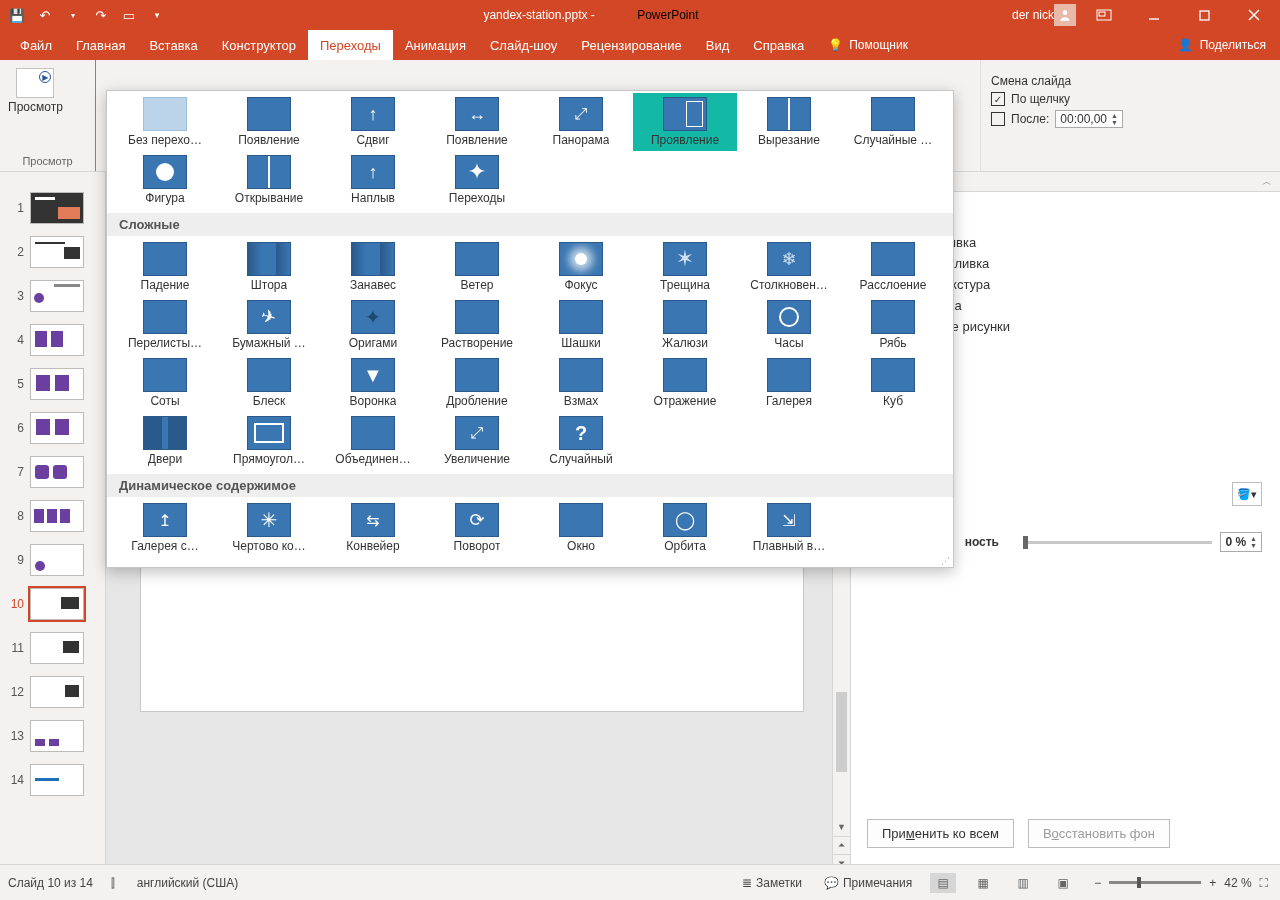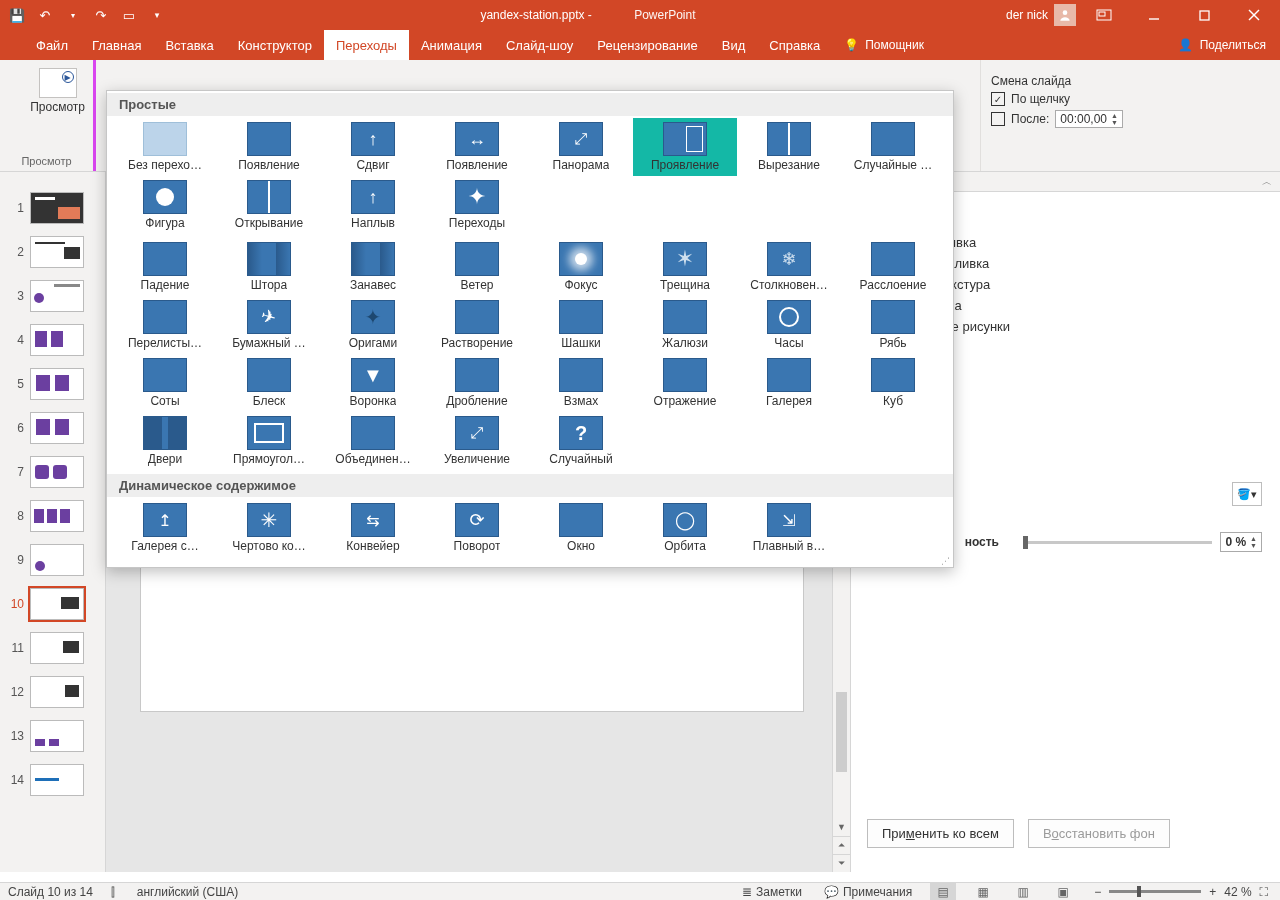--- a/index.html
+++ b/index.html
@@ -4,37 +4,37 @@
 <style>
 * { margin: 0; padding: 0; box-sizing: border-box; font-family: "Segoe UI", Tahoma, sans-serif; }
 body { width: 1280px; height: 900px; background: #fff; font-size: 12px; color: #333; position: relative; overflow: hidden; }
 
 
 .titlebar { height: 30px; background: #d24726; display: flex; align-items: center; color: #fff; }
 .titlebar .qat { display: flex; align-items: center; gap: 2px; padding-left: 4px; }
 .titlebar .qat .qbtn { width: 26px; height: 26px; display: flex; align-items: center; justify-content: center; font-size: 13px; cursor: pointer; }
 .titlebar .titlecenter { flex: 1; text-align: center; font-size: 12px; }
 .titlebar .titlecenter .fname { color: #fff; }
-.titlebar .titlecenter .app { color: #ffffff; opacity: .95; padding-left: 39px; }
+.titlebar .titlecenter .app { color: #000000; opacity: .95; padding-left: 39px; }
 .titlebar .right { display: flex; align-items: center; gap: 6px; padding-right: 4px; }
-.titlebar .right .user { display: flex; align-items: center; gap: 6px; font-size: 12px; }
+.titlebar .right .user { display: flex; align-items: center; font-size: 12px; }
 .titlebar .right .avatar { width: 22px; height: 22px; background: #e8b9a8; display:flex; align-items:center; justify-content:center; }
 .titlebar .right .wbtn { width: 44px; height: 30px; display: flex; align-items: center; justify-content: center; font-size: 12px; cursor: pointer; }
 
 
-.ribbon-tabs { height: 30px; background: #d24726; display: flex; align-items: stretch; color: #fff; padding-left: 24px; }
+.ribbon-tabs { height: 30px; background: #d24726; display: flex; align-items: stretch; color: #fff; padding-left: 8px; }
 .ribbon-tabs .tab { padding: 0 12px; display:flex; align-items:center; font-size: 13px; cursor: pointer; }
 .ribbon-tabs .tab.active { background: #fff; color: #d24726; }
 .ribbon-tabs .spacer { flex: 1; }
 .ribbon-tabs .help { display:flex; align-items:center; gap:6px; padding:0 12px; cursor:pointer; }
 .ribbon-tabs .share { display:flex; align-items:center; gap:6px; padding:0 14px; cursor:pointer; }
 
 
 .ribbon-row { height: 112px; background: #f3f2f1; border-bottom: 1px solid #d6d6d6; display: flex; }
-.rib-group { border-right: 3px solid #d946ef; display:flex; flex-direction:column; align-items:flex-end; justify-content:flex-start; padding: 4px 8px 0 8px; position:relative; }
+.rib-group { border-right: 1px solid #d946ef; display:flex; flex-direction:column; align-items:flex-start; justify-content:flex-start; padding: 4px 8px 0 8px; position:relative; }
 .rib-group .glabel { font-size: 11px; color: #666; position:absolute; bottom:4px; left:0; right:0; text-align:center; }
 .rib-preview .bigbtn { display:flex; flex-direction:column; align-items:center; gap:2px; cursor:pointer; padding-top:4px;}
 .rib-preview .bigbtn .ic { width:38px; height:30px; border:1px solid #c4c2c0; background:#fff; position:relative; }
 .rib-preview .bigbtn .ic::after { content:"▶"; color:#2b579a; font-size:8px; position:absolute; top:2px; right:2px; border:1px solid #2b579a; border-radius:50%; width:10px; height:10px; display:flex;align-items:center;justify-content:center;}
 .rib-preview .bigbtn .txt { font-size: 12px; }
 .rib-timing { flex:1; padding:14px 10px; font-size:12px; }
 .rib-timing .row { display:flex; align-items:center; gap:6px; margin-bottom:4px; }
 .rib-timing .chk { width:14px; height:14px; border:1px solid #333; display:inline-flex; align-items:center; justify-content:center; font-size:10px;}
 .rib-timing .spin { border:1px solid #aaa; background:#fff; padding:1px 4px; display:inline-flex; align-items:center; gap:4px; }
 .rib-timing .spinbtns { display:flex; flex-direction:column; font-size:7px; line-height:7px; color:#555;}
@@ -87,21 +87,21 @@
 .gallery .ghdr { background:#eeeeee; font-size:13px; color:#555; font-weight:600; padding:4px 12px; margin-top:2px;}
 .gallery .grow { display:flex; flex-wrap:wrap; padding:2px 6px; }
 .gallery .gcell { width:104px; display:flex; flex-direction:column; align-items:center; padding:4px 0; cursor:pointer; }
 .gallery .gcell.sel { background:#14b8a6; }
 .gallery .gcell .gic { width:44px; height:34px; background:#3a76b1; border:1px solid #2a5a8c; display:flex;align-items:center;justify-content:center;color:#fff;font-size:14px; position:relative; overflow:hidden;}
 .gallery .gcell.none .gic { background:#bcd4ea; border-color:#9fbfd9; }
 .gallery .gcell .glbl { font-size:12px; color:#333; margin-top:2px; max-width:100px; overflow:hidden; white-space:nowrap; text-overflow:ellipsis;}
 .gallery .resize { position:absolute; right:3px; bottom:1px; font-size:9px; color:#999;}
 
 
-.status { position:absolute; left:0; right:0; bottom:0; height:18px; background:#f3f2f1; border-top:1px solid #d6d6d6; display:flex; align-items:center; font-size:12px; color:#444; padding:4px 8px; gap:14px;}
+.status { position:absolute; left:0; right:0; bottom:0; height:36px; background:#f3f2f1; border-top:1px solid #d6d6d6; display:flex; align-items:center; font-size:12px; color:#444; padding:4px 8px; gap:14px;}
 .status .sbtn { display:flex; align-items:center; gap:4px; cursor:pointer; padding:0 4px;}
 .status .spacer { flex:1; }
 .status .viewbtn { width:26px; height:20px; display:flex;align-items:center;justify-content:center;border:1px solid transparent;cursor:pointer;color:#666;}
 .status .viewbtn.on { background:#d6d6d6; }
 .status .zoom { display:flex; align-items:center; gap:4px;}
 .status .ztrack { width:92px; height:3px; background:#888; position:relative;}
 .status .ztrack .zt { position:absolute; left:28px; top:-4px; width:4px; height:11px; background:#555;}
 
 u.acc { text-decoration: underline; }
 
@@ -399,21 +399,20 @@
       </div>
     </div>
     <div class="btnrow">
       <div class="b"><span>При</span><u class="acc">м</u><span>енить ко всем</span></div>
       <div class="b dis"><span>В</span><u class="acc">о</u><span>сстановить фон</span></div>
     </div>
   </div>
 </div>
 
 <div class="gallery">
-  <div class="ghdr">Простые</div>
   <div class="grow" id="row-simple">
       <div class="gcell none">
         <div class="gic none"></div>
         <div class="glbl">Без перехо…</div>
       </div>
       <div class="gcell">
         <div class="gic grad"></div>
         <div class="glbl">Появление</div>
       </div>
       <div class="gcell">
@@ -450,20 +449,21 @@
       </div>
       <div class="gcell">
         <div class="gic push"></div>
         <div class="glbl">Наплыв</div>
       </div>
       <div class="gcell">
         <div class="gic burst"></div>
         <div class="glbl">Переходы</div>
       </div>
     </div>
+  <div class="ghdr">Сложные</div>
   <div class="grow" id="row-complex">
       <div class="gcell">
         <div class="gic fall"></div>
         <div class="glbl">Падение</div>
       </div>
       <div class="gcell">
         <div class="gic curtain"></div>
         <div class="glbl">Штора</div>
       </div>
       <div class="gcell">

